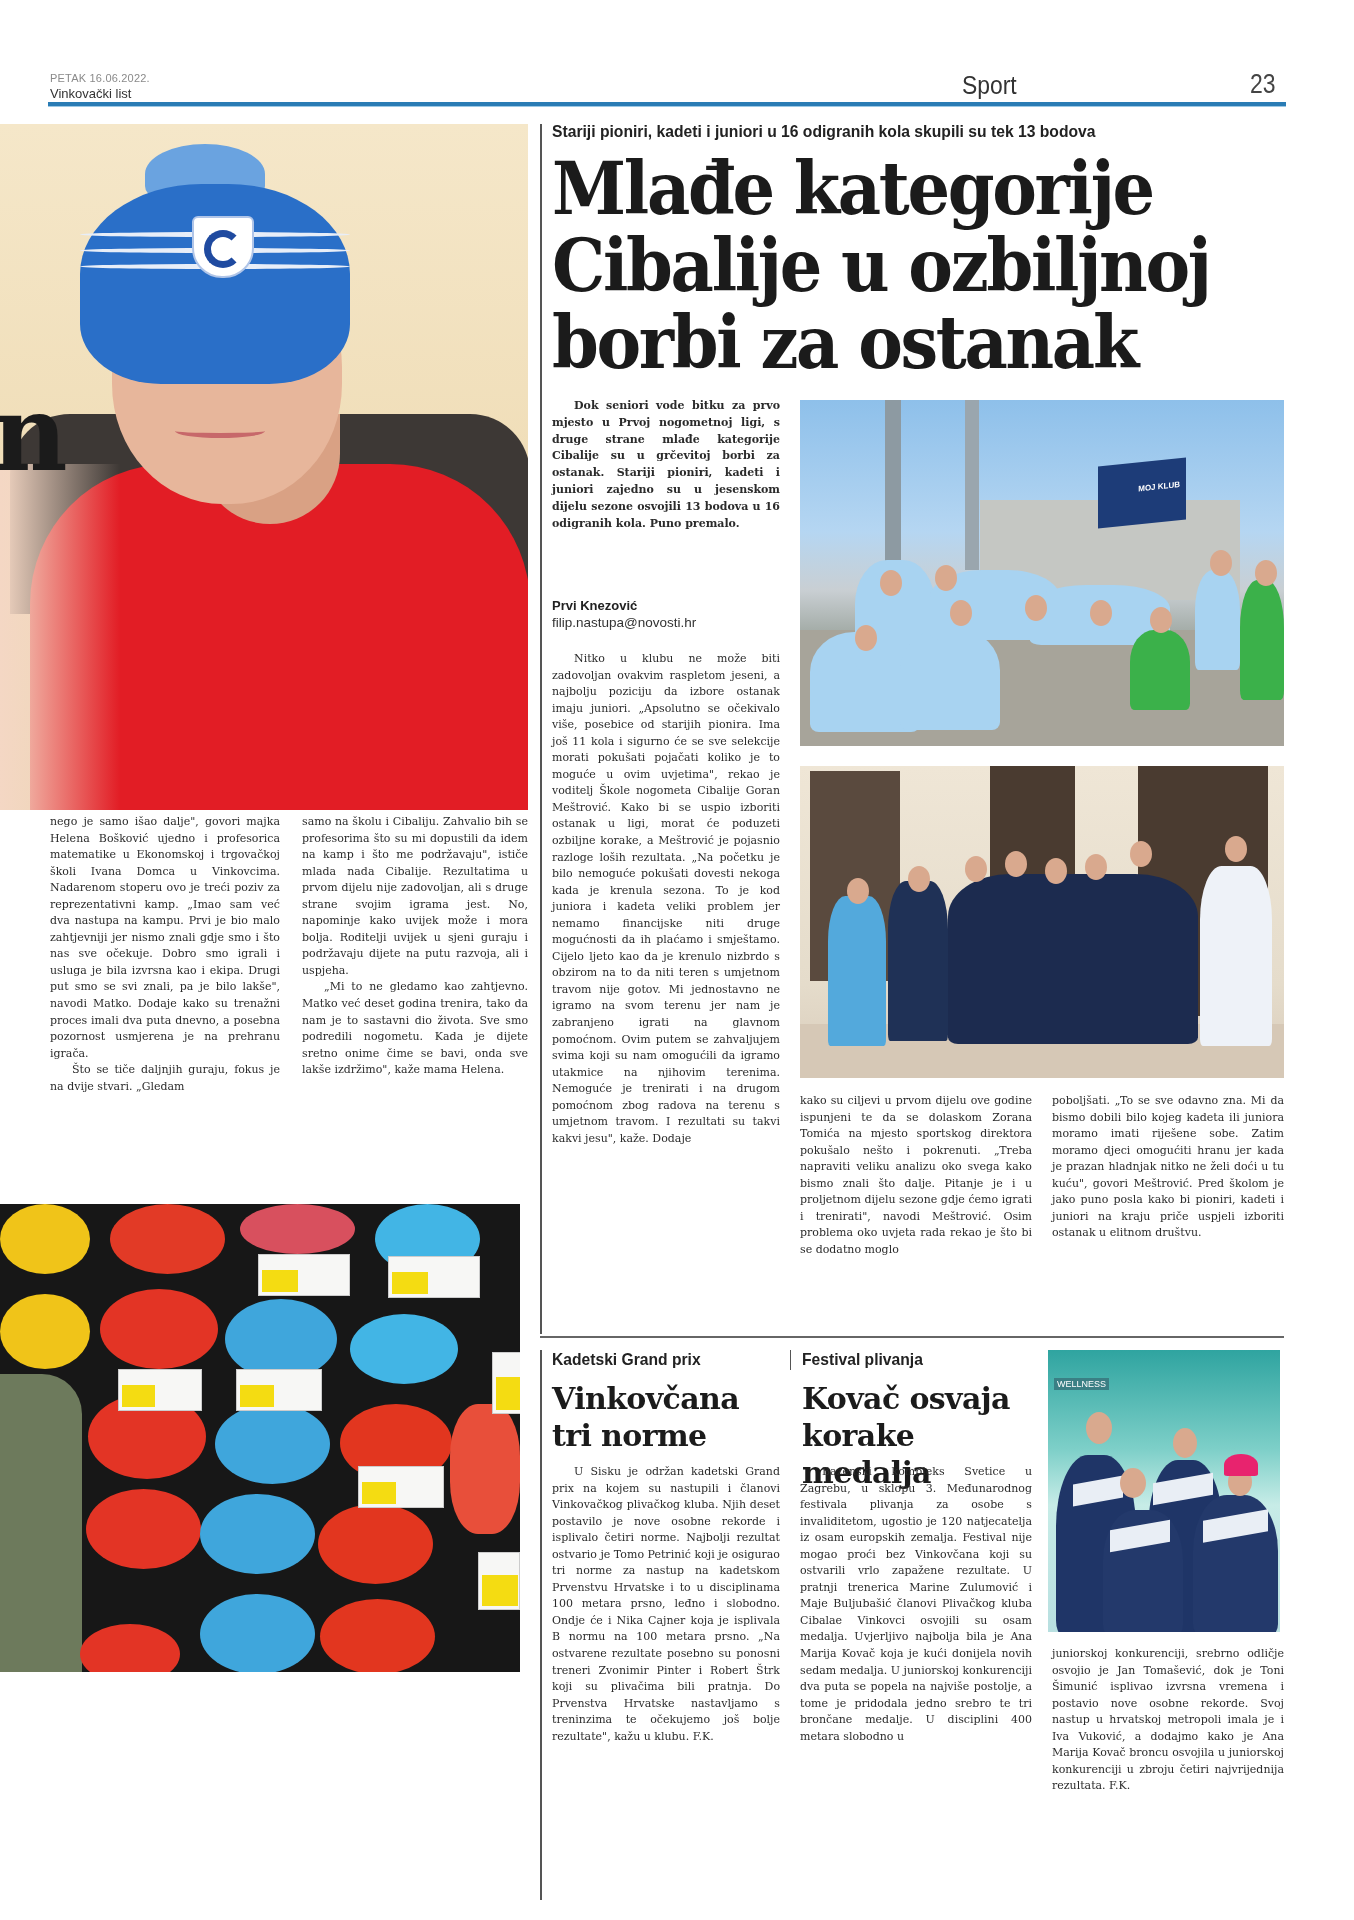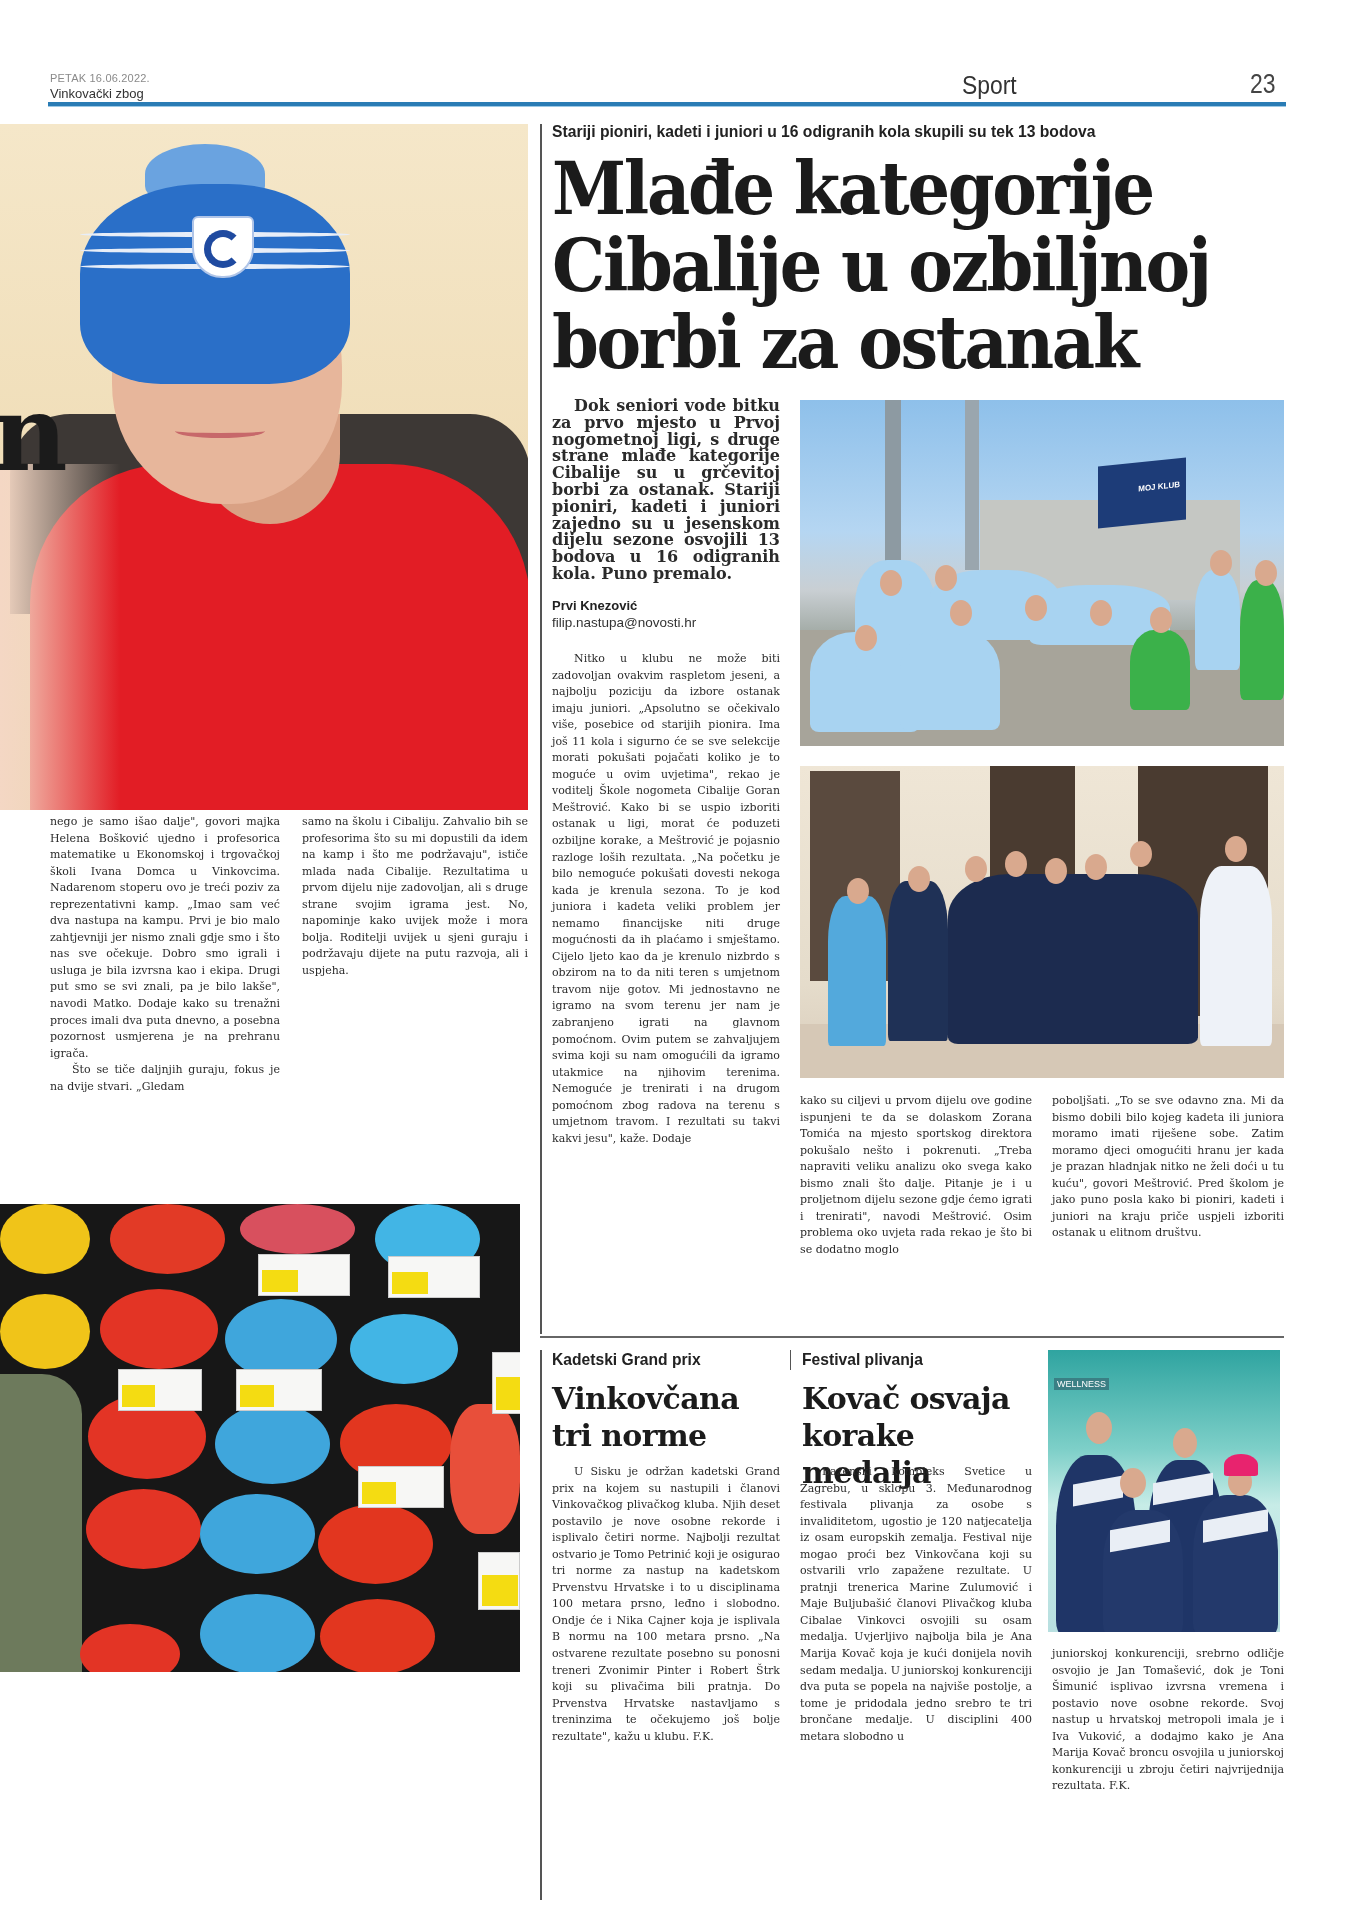--- a/index.html
+++ b/index.html
@@ -33,21 +33,21 @@
 
   
   .col-text { position: absolute; font-family: "DejaVu Serif", serif; font-size: 11px; line-height: 16.55px; color: #2b2b2b; text-align: justify; hyphens: manual; }
   .col-text p { text-indent: 0; }
   .col-text p.ind { text-indent: 22px; }
 
   .kicker { position: absolute; left: 552px; top: 122px; font-family: "Liberation Sans", sans-serif; font-weight: bold; font-size: 16.5px; color: #222; transform: scaleX(0.95); transform-origin: left; white-space: nowrap; }
   .vline { position: absolute; background: #555; width: 2px; }
   .main-headline { position: absolute; left: 552px; top: 150px; width: 740px; font-family: "DejaVu Serif", serif; font-weight: bold; font-size: 72px; line-height: 77px; color: #1b1b1b; letter-spacing: -2.5px; transform: scaleX(0.93); transform-origin: left; }
 
-  .lead { position: absolute; left: 552px; top: 398px; width: 228px; font-family: "DejaVu Serif", serif; font-weight: bold; font-size: 16px; line-height: 16.8px; color: #2b2b2b; text-align: justify; }
+  .lead { position: absolute; left: 552px; top: 398px; width: 228px; font-family: "DejaVu Serif", serif; font-weight: bold; font-size: 11px; line-height: 16.8px; color: #2b2b2b; text-align: justify; }
   .lead p { text-indent: 22px; }
   .author { position: absolute; left: 552px; top: 598px; font-family: "Liberation Sans", sans-serif; font-weight: bold; font-size: 13px; color: #222; }
   .author-email { position: absolute; left: 552px; top: 615px; font-family: "Liberation Sans", sans-serif; font-size: 13.5px; color: #333; }
 
   
   .team1 { left: 800px; top: 400px; width: 484px; height: 346px; background: linear-gradient(180deg, #8ec0ea 0%, #b5d6f2 38%, #c9cfd3 55%, #9aa39c 70%, #b9b2a4 100%); }
   .team2 { left: 800px; top: 766px; width: 484px; height: 312px; background: linear-gradient(180deg, #efe6d6 0%, #e5dccb 70%, #d8cbba 100%); }
   .swim { left: 1048px; top: 1350px; width: 232px; height: 282px; background: linear-gradient(180deg, #2fa4a0 0%, #7dcfc8 35%, #c7ece7 55%, #b8dfe0 100%); }
   .balls { left: 0; top: 1204px; width: 520px; height: 468px; background: #171717; }
 
@@ -60,21 +60,21 @@
   .hrule { position: absolute; left: 540px; top: 1336px; width: 744px; height: 2px; background: #666; }
 
   .sub-kicker { position: absolute; font-family: "Liberation Sans", sans-serif; font-weight: bold; font-size: 17px; color: #222; transform: scaleX(0.92); transform-origin: left; white-space: nowrap; }
   .sub-head { position: absolute; font-family: "DejaVu Serif", serif; font-weight: bold; font-size: 30px; line-height: 37px; color: #1b1b1b; letter-spacing: -0.6px; }
 </style>
 </head>
 <body>
 
 <div>
   <div class="mast-date">PETAK 16.06.2022.</div>
-  <div class="mast-paper">Vinkovački zbog</div>
+  <div class="mast-paper">Vinkovački list</div>
   <div class="mast-section">Sport</div>
   <div class="mast-page">23</div>
   <div class="mast-rule"></div>
   <div class="mast-rule-thin"></div>
 </div>
 
 <div class="photo boy-photo">
   <div class="couch"></div>
   <div class="shirt"></div>
   <div class="shirt-fade"></div>
@@ -93,20 +93,21 @@
     </div>
   <div class="headline-cut">n</div>
 </div>
 
 <div class="col-text" style="left:50px;top:814px;width:230px;">
   <p>nego je samo išao dalje", govori majka Helena Bošković ujedno i profesorica matematike u Ekonomskoj i trgovačkoj školi Ivana Domca u Vinkovcima. Nadarenom stoperu ovo je treći poziv za reprezentativni kamp. „Imao sam već dva nastupa na kampu. Prvi je bio malo zahtjevniji jer nismo znali gdje smo i što nas sve očekuje. Dobro smo igrali i usluga je bila izvrsna kao i ekipa. Drugi put smo se svi znali, pa je bilo lakše", navodi Matko. Dodaje kako su trenažni proces imali dva puta dnevno, a posebna pozornost usmjerena je na prehranu igrača.</p>
   <p class="ind">Što se tiče daljnjih guraju, fokus je na dvije stvari. „Gledam</p>
 </div>
 <div class="col-text" style="left:302px;top:814px;width:226px;">
   <p>samo na školu i Cibaliju. Zahvalio bih se profesorima što su mi dopustili da idem na kamp i što me podržavaju", ističe mlada nada Cibalije. Rezultatima u prvom dijelu nije zadovoljan, ali s druge strane svojim igrama jest. No, napominje kako uvijek može i mora bolja. Roditelji uvijek u sjeni guraju i podržavaju dijete na putu razvoja, ali i uspjeha.</p>
+  <p class="ind">„Mi to ne gledamo kao zahtjevno. Matko već deset godina trenira, tako da nam je to sastavni dio života. Sve smo podredili nogometu. Kada je dijete sretno onime čime se bavi, onda sve lakše izdržimo", kaže mama Helena.</p>
 </div>
 
 <div class="photo balls">
   <div style="position:absolute;left:0;top:170px;width:82px;height:300px;background:#6d7a5c;border-radius:0 40px 0 0;"></div>
   <div class="ball" style="left:0;top:0;width:90px;height:70px;background:#f0c419;"></div>
   <div class="ball" style="left:0;top:90px;width:90px;height:75px;background:#f0c419;"></div>
   <div class="ball" style="left:110px;top:0;width:115px;height:70px;background:#e23a26;"></div>
   <div class="ball" style="left:100px;top:85px;width:118px;height:80px;background:#e33425;"></div>
   <div class="ball" style="left:88px;top:190px;width:118px;height:85px;background:#e33425;"></div>
   <div class="ball" style="left:86px;top:285px;width:115px;height:80px;background:#e33425;"></div>

